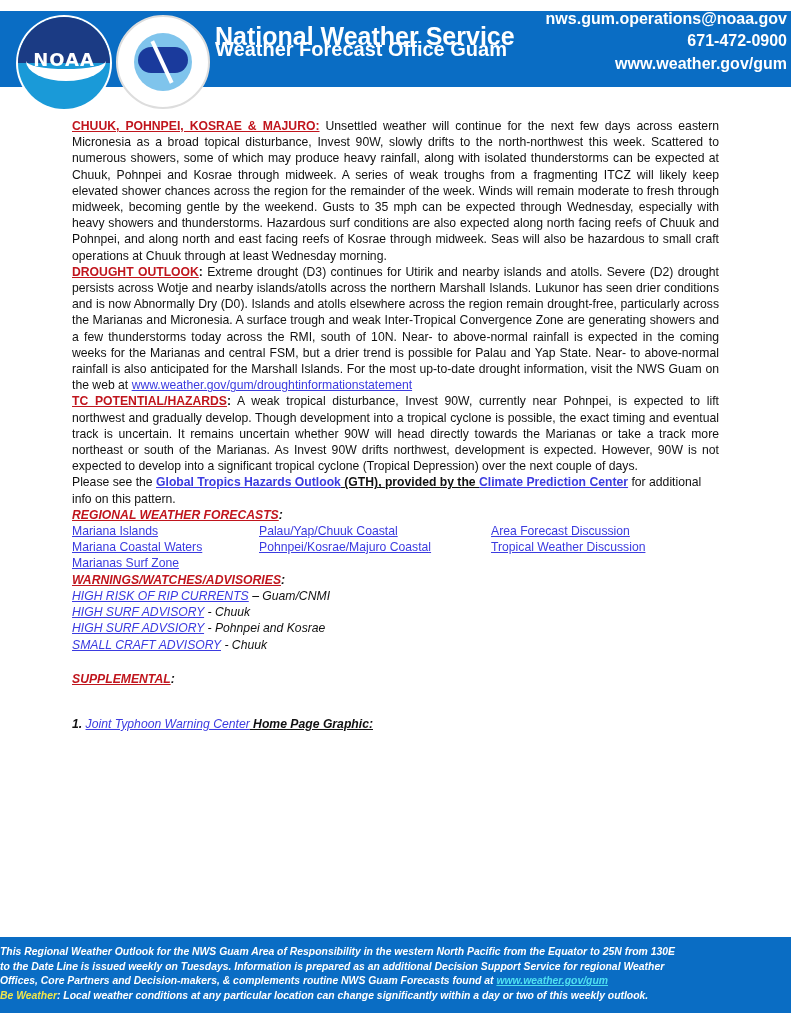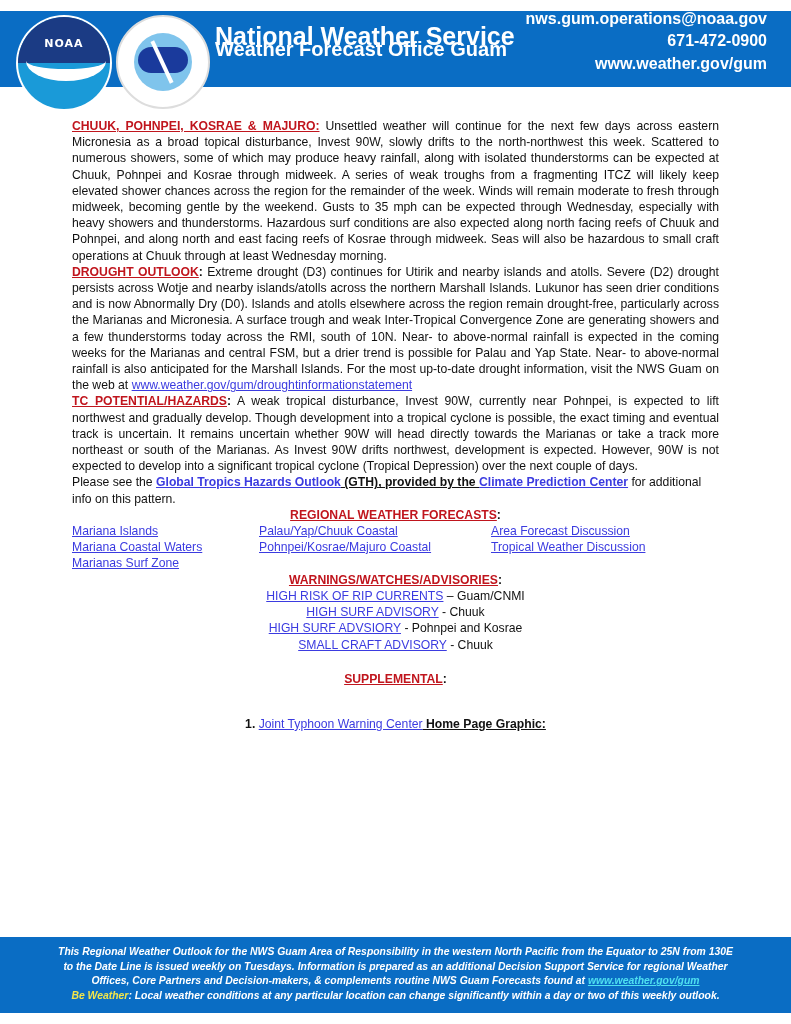--- a/index.html
+++ b/index.html
@@ -14,22 +14,22 @@
     position: absolute; left: 18px; top: 6px; width: 92px; height: 92px;
     border-radius: 50%; background: #1a9ad8; overflow: hidden;
     box-shadow: 0 0 0 2px #ffffff;
   }
   .noaa-logo .top { position: absolute; left: 0; top: 0; width: 92px; height: 46px; background: #1b3b84; }
   .noaa-logo .wave {
     position: absolute; left: 8px; top: 24px; width: 80px; height: 40px;
     border-bottom: 12px solid #ffffff; border-radius: 0 0 50% 50%;
   }
   .noaa-logo .txt {
-    position: absolute; left: 0; top: 20px; width: 92px; text-align: center;
-    color: #fff; font-weight: bold; font-size: 11px; letter-spacing: 1px;
+    position: absolute; left: 0; top: 32px; width: 92px; text-align: center;
+    color: #fff; font-weight: bold; font-size: 18px; letter-spacing: 1px;
     font-family: "DejaVu Sans", sans-serif;
   }
   .nws-logo {
     position: absolute; left: 116px; top: 4px; width: 94px; height: 94px;
     border-radius: 50%; background: #ffffff; border: 2px solid #dddddd;
   }
   .nws-logo .inner {
     position: absolute; left: 16px; top: 16px; width: 58px; height: 58px;
     border-radius: 50%; background: #7fc4ec; overflow: hidden;
   }
@@ -43,47 +43,47 @@
   }
   .header-title {
     position: absolute; left: 215px; top: 11px;
     color: #fff; font-weight: bold; font-size: 25px; white-space: nowrap; text-align: right;
   }
   .header-sub {
     position: absolute; left: 215px; top: 27px;
     color: #fff; font-weight: bold; font-size: 20px; white-space: nowrap;
   }
   .contact {
-    position: absolute; right: 24px; color: #fff; font-weight: bold; font-size: 16px;
+    position: absolute; right: 4px; color: #fff; font-weight: bold; font-size: 16px;
     text-align: right; white-space: nowrap;
   }
   .contact.email { top: -1px; }
   .contact.phone { top: 21px; margin-left: 16px; }
   .contact.web { top: 44px; }
   .contact-strip { position: absolute; left: 530px; top: 0; width: 261px; height: 11px; background: #fff; }
 
   .content {
     position: absolute; left: 72px; top: 118px; width: 647px;
     font-family: "Liberation Sans", sans-serif; font-size: 12.2px; line-height: 16.2px;
     text-align: justify; color: #111;
   }
   .content p { margin: 0; }
   .sec-head { color: #c0151d; font-weight: bold; text-decoration: underline; }
   .colon-b { font-weight: bold; }
   a, .lnk { color: #3b3be0; text-decoration: underline; cursor: pointer; }
   .lnk-bold { color: #3b3be0; font-weight: bold; text-decoration: underline; }
   .blk-bold-u { color: #111; font-weight: bold; text-decoration: underline; }
 
   .links-grid { display: grid; grid-template-columns: 187px 232px 228px; text-align: left; }
-  .list-line { text-align: center; }
+  .list-line { text-align: left; font-style: italic; }
 
   .footer {
     position: absolute; left: 0; top: 937px; width: 791px; height: 76px;
     background: #0a6dc4; color: #fff; font-style: italic; font-weight: bold;
-    font-size: 10.4px; line-height: 14.6px; text-align: center; padding-top: 8px;
+    font-size: 10.4px; line-height: 14.6px; padding-top: 8px;
   }
   .footer .adv { color: #f2e54a; }
   .footer a { color: #4fe0f0; }
 </style>
 </head>
 <body>
 
 <div class="contact-strip"></div>
 <div class="header">
   <div class="noaa-logo">

